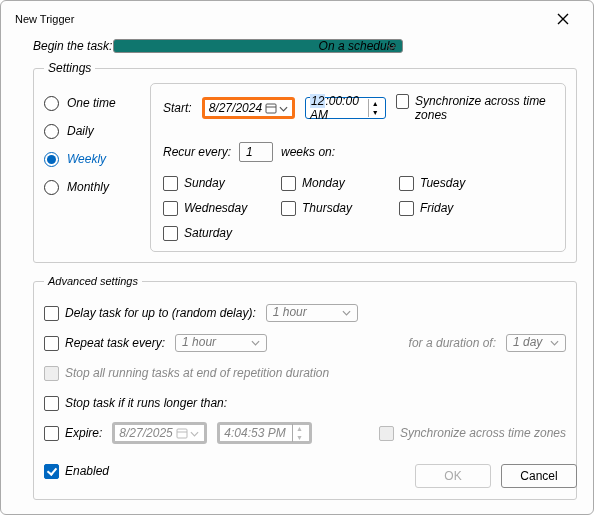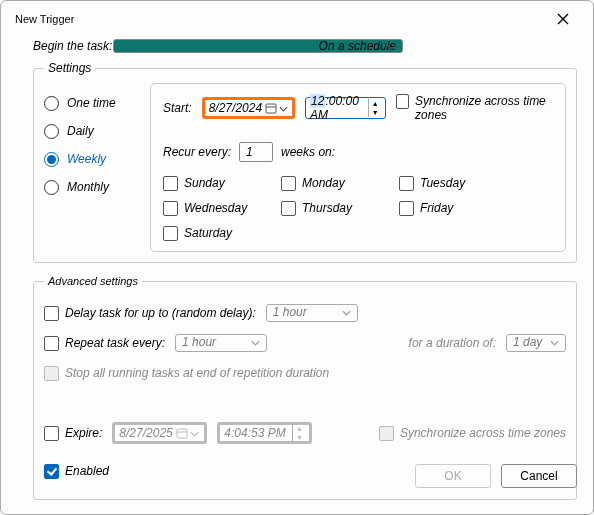--- a/index.html
+++ b/index.html
@@ -309,20 +309,24 @@
       </div>
 
       <div class="arow indent">
         <div class="chk-row dim">
           <span class="chk dis"></span>
           <span>Stop all running tasks at end of repetition duration</span>
         </div>
       </div>
 
       <div class="arow">
+        <div class="chk-row">
+          <span class="chk"></span>
+          <span>Stop task if it runs longer than:</span>
+        </div>
       </div>
 
       <div class="arow">
         <div class="chk-row">
           <span class="chk"></span>
           <span>Expire:</span>
         </div>
         <div class="fld date dim" style="border-color:#bbb">
           <span>8/27/2025</span>
           <span class="cal-icon">

